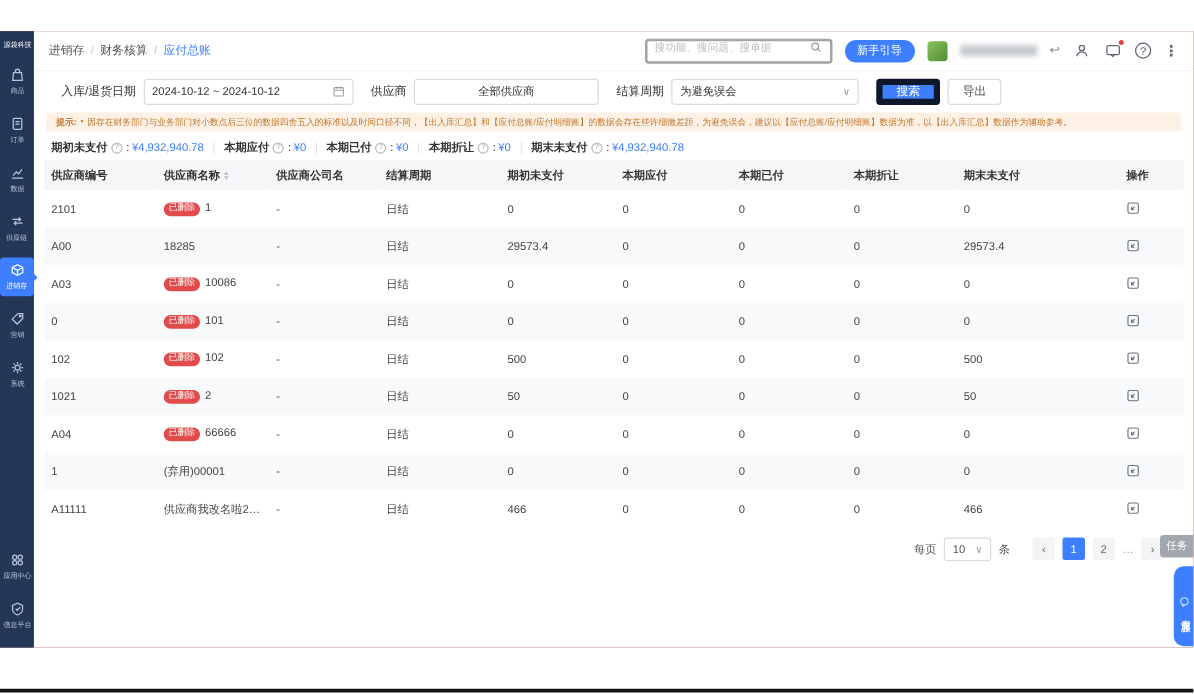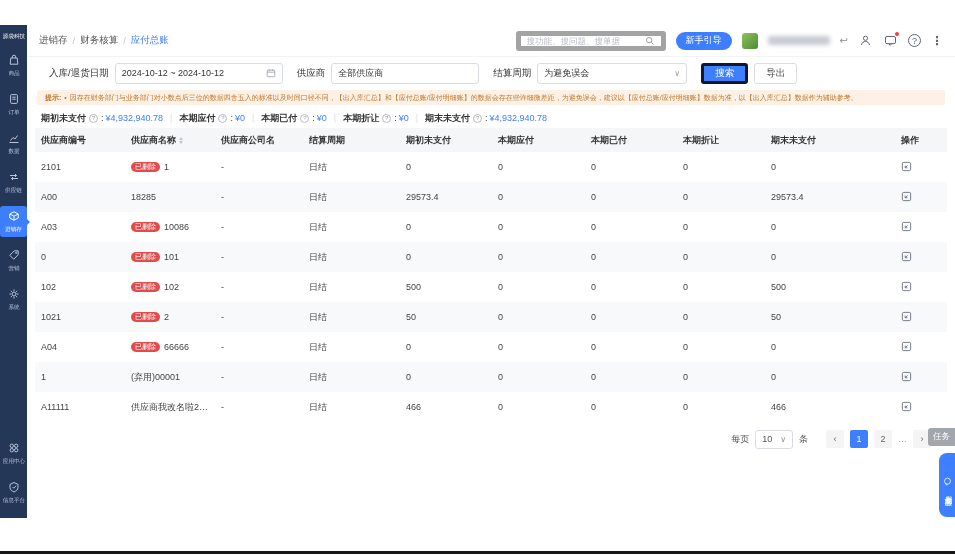--- a/index.html
+++ b/index.html
@@ -24,45 +24,45 @@
 
   
   .main { flex:1; min-width:0; display:flex; flex-direction:column; background:#fff; }
 
   .topbar { height:32px; flex:none; display:flex; align-items:center; gap:8px; padding:0 12px; border-bottom:1px solid #f2f3f5; }
   .crumbs { display:flex; align-items:center; gap:5px; font-size:9.5px; color:#555; }
   .crumb { cursor:pointer; }
   .crumb.current { color:#3d7fff; }
   .crumb-sep { color:#c2c6cc; }
   .top-right { margin-left:auto; display:flex; align-items:center; gap:10px; }
-  .searchbox { display:flex; align-items:flex-start; width:150px; height:20px; border:5px solid #a3a3a3; border-radius:3px; padding:0 6px; gap:4px; }
+  .searchbox { display:flex; align-items:flex-start; width:150px; height:20px; border:2px solid #a3a3a3; border-radius:3px; padding:0 6px; gap:4px; }
   .searchbox input { flex:1; min-width:0; border:none; outline:none; font-size:8.5px; color:#333; background:transparent; }
   .searchbox input::placeholder { color:#b8bcc4; }
   .searchbox svg { width:10px; height:10px; stroke:#9aa0a8; fill:none; stroke-width:1.2; flex:none; }
   .guide-btn { height:18px; padding:0 10px; border:none; border-radius:9px; background:#3d7fff; color:#fff; font-size:9px; display:flex; align-items:center; cursor:pointer; }
   .avatar { width:16px; height:16px; border-radius:3px; background:linear-gradient(135deg,#8fc35c,#4c8b33); flex:none; cursor:pointer; }
   .name-blur { width:62px; height:9px; border-radius:2px; background:#c7cbd1; filter:blur(2px); cursor:pointer; }
   .back-ic { font-size:10px; color:#8a8f99; cursor:pointer; }
   .hdr-ic { width:15px; height:15px; color:#5f6673; position:relative; display:flex; align-items:center; justify-content:center; cursor:pointer; }
   .hdr-ic svg { width:13px; height:13px; stroke:currentColor; fill:none; stroke-width:1; }
   .red-dot { position:absolute; top:-2px; right:-2px; width:6px; height:6px; border-radius:50%; background:#f23c3c; border:1px solid #fff; }
   .q-help { width:13px; height:13px; border:1px solid #5f6673; border-radius:50%; font-size:9px; display:flex; align-items:center; justify-content:center; }
   .more-ic { font-size:12px; font-weight:bold; color:#5f6673; }
 
   .filterbar { height:32px; flex:none; display:flex; align-items:center; gap:6px; padding:0 22px; }
   .f-label { font-size:9.5px; color:#333; }
   .ml { margin-left:8px; }
   .f-input { height:21px; border:1px solid #d9dce3; border-radius:3px; display:flex; align-items:center; padding:0 6px; font-size:9px; color:#333; gap:4px; background:#fff; cursor:pointer; }
   .f-date { width:168px; justify-content:space-between; }
-  .f-supplier { width:148px; }
+  .f-supplier { width:148px;justify-content:center; }
   .f-period { width:150px; justify-content:space-between; }
   .f-input svg { width:10px; height:10px; stroke:#9aa0a8; fill:none; stroke-width:1; flex:none; }
   .chev { color:#999; font-size:8px; }
   .btn { height:21px; padding:0 11px; border-radius:3px; font-size:9.5px; display:flex; align-items:center; cursor:pointer; }
-  .btn-primary { background:#3d7fff; color:#fff; border:3px solid #0f172a; margin-left:8px; }
+  .btn-primary { background:#3d7fff; color:#fff; border:5px solid #0f172a; margin-left:8px; }
   .btn-default { background:#fff; color:#444; border:1px solid #d9dce3; }
 
   .notice { margin:1px 10px 3px; height:15px; flex:none; background:#fcf1e4; border-radius:2px; display:flex; align-items:center; padding:0 8px; font-size:7px; color:#c0762d; white-space:nowrap; overflow:hidden; }
   .n-prefix { font-weight:bold; margin-right:3px; }
   .n-bullet { margin-right:3px; }
 
   .summary { height:20px; flex:none; display:flex; align-items:center; padding:0 14px; font-size:9px; gap:7px; }
   .s-item { display:inline-flex; align-items:center; gap:2px; }
   .s-label { font-weight:bold; color:#333; }
   .q-ic { width:9px; height:9px; border:1px solid #b8bcc4; color:#9aa0a8; border-radius:50%; font-size:6px; display:inline-flex; align-items:center; justify-content:center; margin:0 1px; cursor:pointer; }

